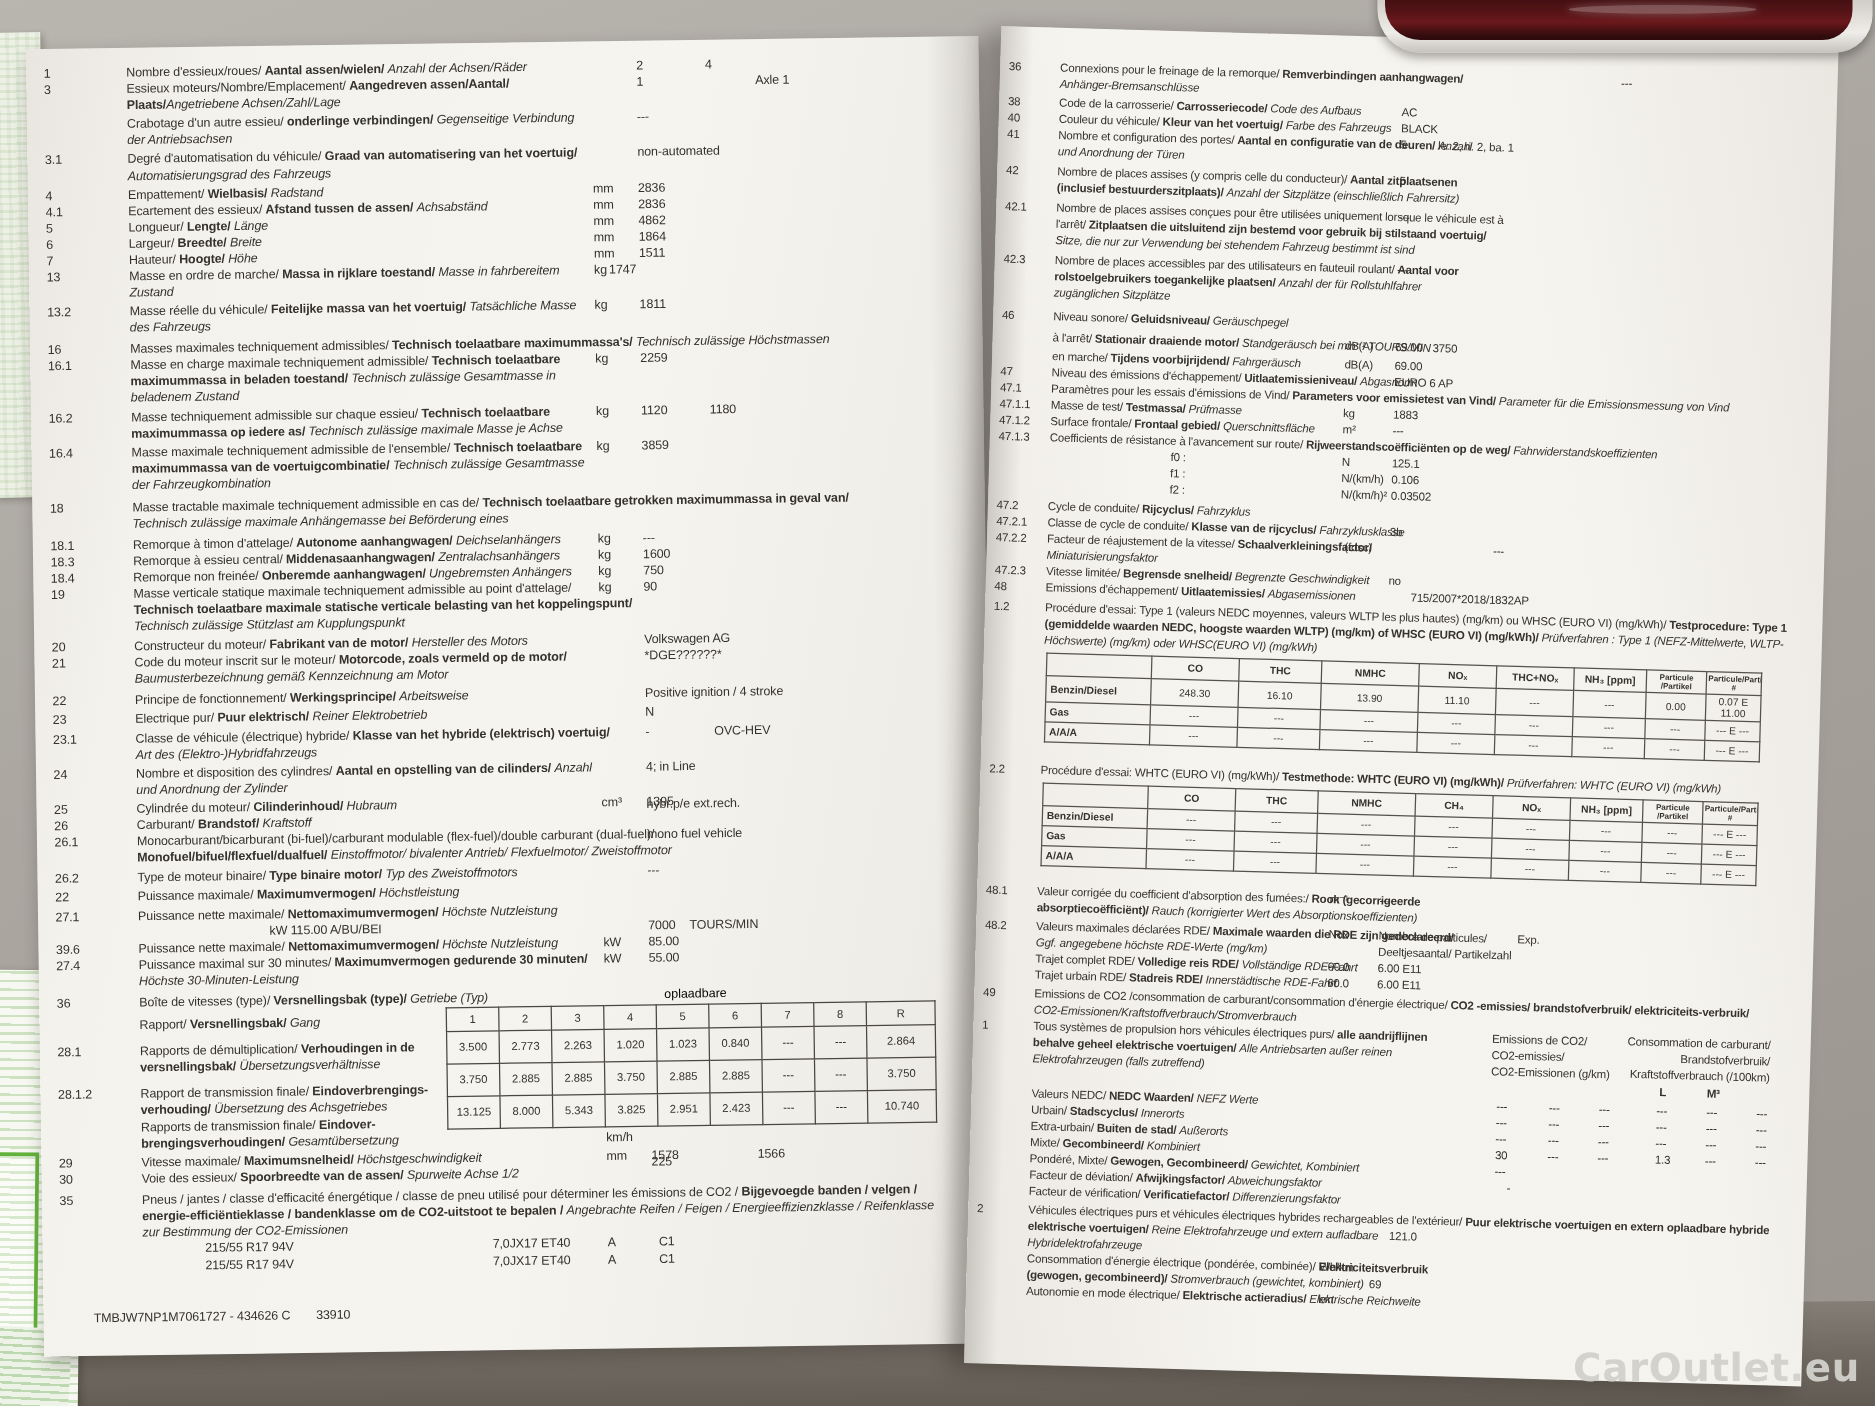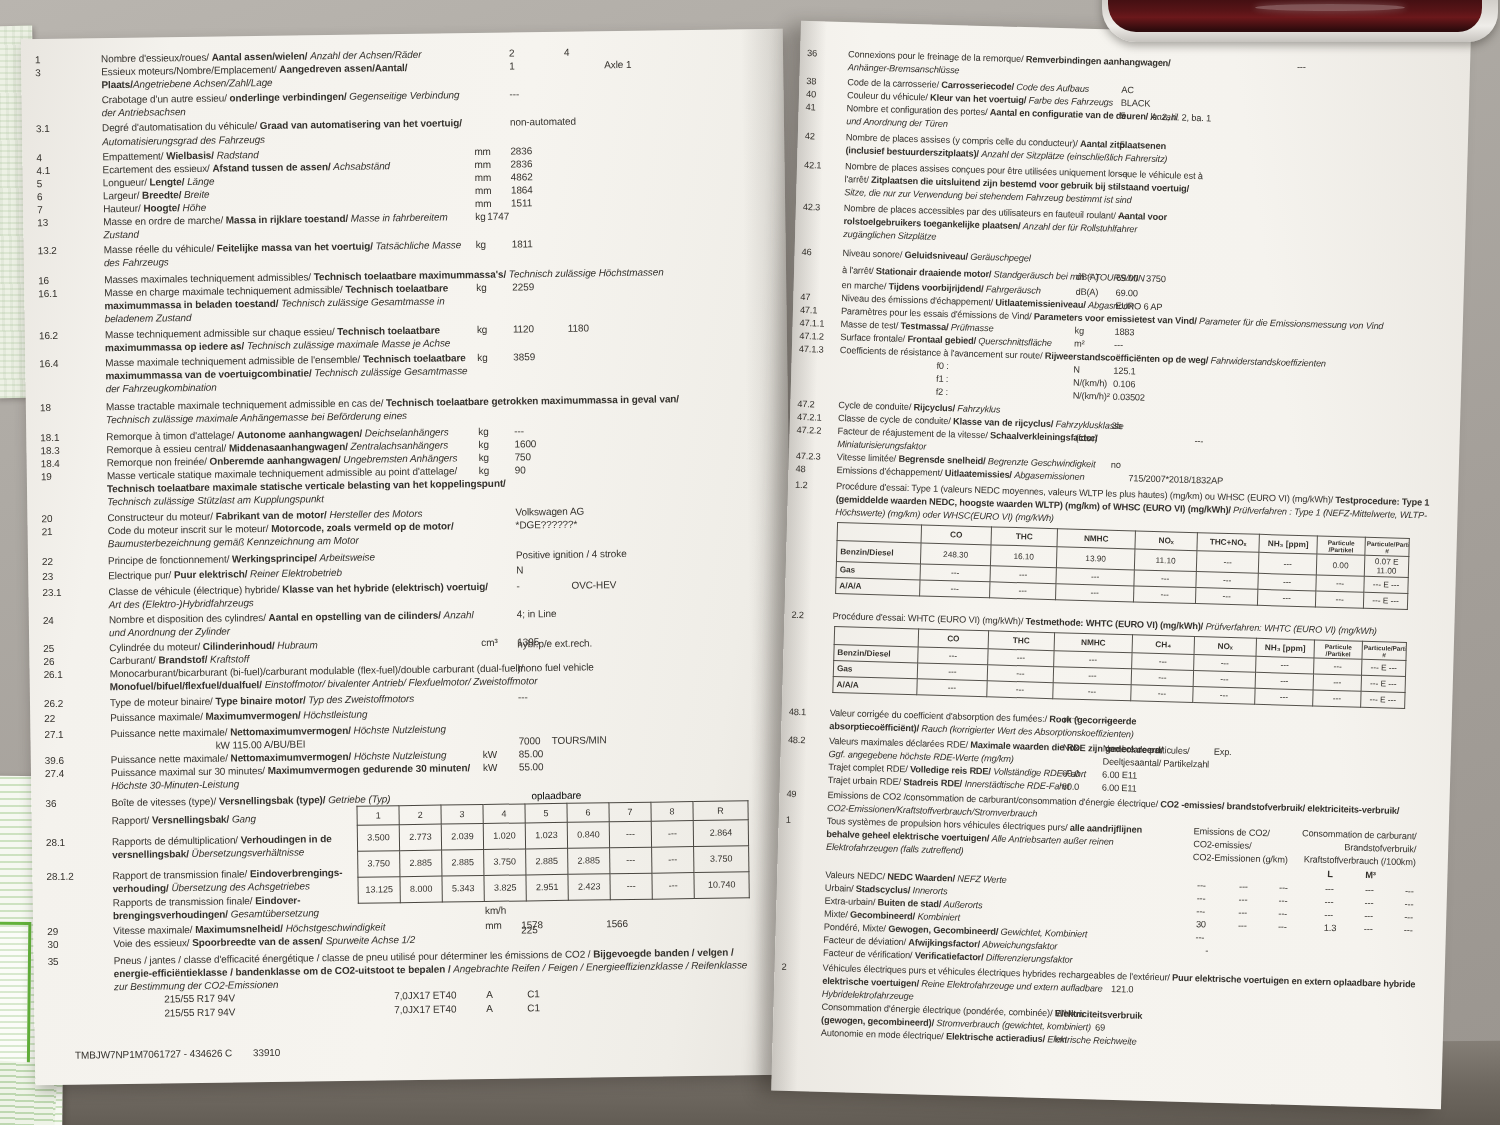--- a/index.html
+++ b/index.html
@@ -149,21 +149,21 @@
               <th>6</th>
               <th>7</th>
               <th>8</th>
               <th>R</th>
             </tr>
           </thead>
           <tbody>
             <tr>
               <td>3.500</td>
               <td>2.773</td>
-              <td>2.039</td>
+              <td>2.263</td>
               <td>1.020</td>
               <td>1.023</td>
               <td>0.840</td>
               <td>---</td>
               <td>---</td>
               <td>2.864</td>
             </tr>
             <tr>
               <td>3.750</td>
               <td>2.885</td>
@@ -367,13 +367,14 @@
         <div class="row"><span class="lbl"><span class="s-r">Pondéré, Mixte/ </span><span class="s-b">Gewogen, Gecombineerd/ </span><span class="s-i">Gewichtet, Kombiniert</span></span><span class="val" style="left: 420px;">---</span></div>
         <div class="row"><span class="lbl"><span class="s-r">Facteur de déviation/ </span><span class="s-b">Afwijkingsfactor/ </span><span class="s-i">Abweichungsfaktor</span></span><span class="val" style="left: 430px;">-</span></div>
         <div class="row"><span class="lbl"><span class="s-r">Facteur de vérification/ </span><span class="s-b">Verificatiefactor/ </span><span class="s-i">Differenzierungsfaktor</span></span></div>
       </div>
       <div class="row" style="margin-top: 2px;"><span class="num">2</span><span class="lbl" style="max-width: 620px;"><span class="s-r">Véhicules électriques purs et véhicules électriques hybrides rechargeables de l'extérieur/ </span><span class="s-b">Puur elektrische voertuigen en extern oplaadbare hybride</span></span></div>
       <div class="row"><span class="lbl"><span class="s-b">elektrische voertuigen/ </span><span class="s-i">Reine Elektrofahrzeuge und extern aufladbare Hybridelektrofahrzeuge</span></span><span class="val" style="left: 337px;">121.0</span></div>
       <div class="row"><span class="lbl" style="max-width: 420px;"><span class="s-r">Consommation d'énergie électrique (pondérée, combinée)/ </span><span class="s-b">Elektriciteitsverbruik</span></span><span class="val" style="left: 282px;">Wh/km</span></div>
       <div class="row"><span class="lbl" style="max-width: 420px;"><span class="s-b">(gewogen, gecombineerd)/ </span><span class="s-i">Stromverbrauch (gewichtet, kombiniert)</span></span><span class="val" style="left: 322px;">69</span></div>
       <div class="row"><span class="lbl"><span class="s-r">Autonomie en mode électrique/ </span><span class="s-b">Elektrische actieradius/ </span><span class="s-i">Elektrische Reichweite</span></span><span class="val" style="left: 282px;">km</span></div>
     </div>
+  <div class="wm">CarOutlet.eu</div>
 </div>
 
 </body></html>

